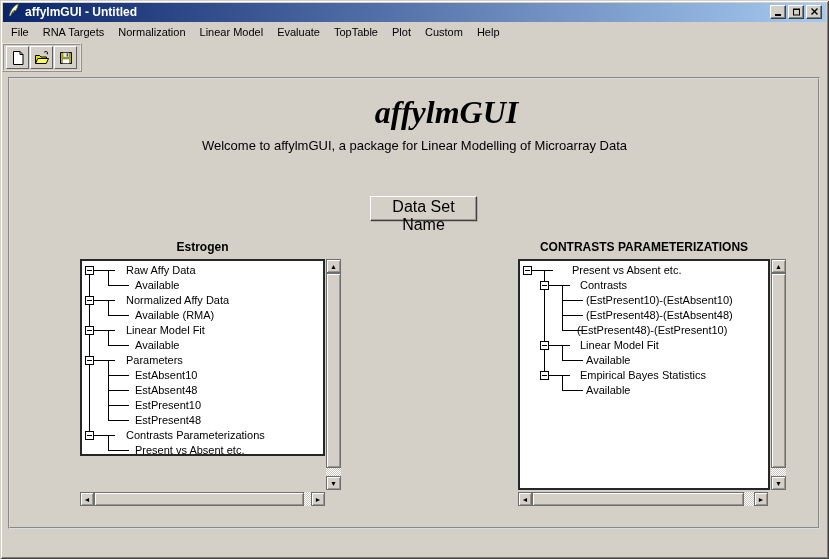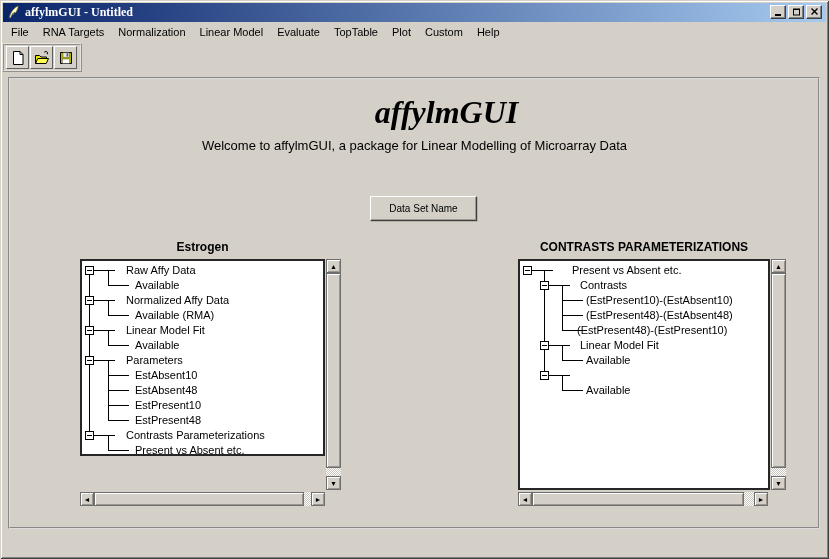--- a/index.html
+++ b/index.html
@@ -6,21 +6,21 @@
   .window{
     position:relative;width:829px;height:559px;background:#d4d0c8;
     font-family:"Liberation Sans",sans-serif;color:#000;overflow:hidden;
     box-shadow:inset 1px 1px 0 #d4d0c8, inset -1px -1px 0 #404040,
                inset 2px 2px 0 #ffffff, inset -2px -2px 0 #808080;
   }
   
   .titlebar{
     position:absolute;left:3px;top:3px;width:823px;height:19px;
     background:linear-gradient(to right,#0a246a,#a6caf0);
-    display:flex;align-items:center;padding:0;box-sizing:border-box;font-family:Liberation Serif, serif;
+    display:flex;align-items:flex-start;padding:0;box-sizing:border-box;
   }
   .app-icon{width:15px;height:15px;margin:0 4px 0 3px;display:inline-block;}
   .title-text{color:#fff;font-weight:bold;font-size:12px;line-height:19px;white-space:nowrap;}
   .win-buttons{position:absolute;right:4px;top:2px;display:flex;gap:2px;}
   .wbtn{
     width:16px;height:14px;background:#d4d0c8;border:1px solid;padding:0;
     border-color:#ffffff #404040 #404040 #ffffff;
     box-shadow:inset -1px -1px 0 #808080;display:flex;align-items:center;justify-content:center;
   }
   .wbtn svg{display:block;}
@@ -35,21 +35,21 @@
     border-color:#ffffff #5f5f5f #5f5f5f #ffffff;display:flex;align-items:center;justify-content:center;}
   .tbtn svg{display:block;}
   
   .content-frame{position:absolute;left:8px;top:77px;width:812px;height:452px;
     border:2px groove #dcdcdc;box-sizing:border-box;}
   
   .app-title{position:absolute;left:0;top:94px;width:829px;text-align:center;
     font-family:"Liberation Serif",serif;font-style:italic;font-weight:bold;font-size:32px;padding-left:32px;}
   .welcome{position:absolute;left:0;top:138px;width:829px;text-align:center;font-size:13px;}
   .dataset-btn{position:absolute;left:370px;top:196px;width:107px;height:25px;
-    background:#d4d0c8;font-family:"Liberation Sans",sans-serif;font-size:10px;
+    background:#d4d0c8;font-family:"Liberation Sans",sans-serif;font-size:16px;
     border:1px solid;border-color:#ffffff #404040 #404040 #ffffff;
     box-shadow:inset -1px -1px 0 #9e9a91, 1px 1px 0 #b5b1a8;}
   .tree-header{position:absolute;top:240px;font-size:12px;font-weight:bold;text-align:center;white-space:nowrap;}
   .tree-header.left{left:80px;width:245px;}
   .tree-header.right{left:518px;width:252px;}
   
   .tree{position:absolute;background:#fff;border:2px solid #262626;box-sizing:border-box;overflow:hidden;}
   .tree.left{left:80px;top:259px;width:245px;height:197px;}
   .tree.right{left:518px;top:259px;width:252px;height:231px;}
   .connectors{position:absolute;left:0;top:0;}
@@ -245,20 +245,21 @@
     <div class="toggle" style="left:20px;top:20px"></div>
     <div class="toggle" style="left:20px;top:80px"></div>
     <div class="toggle" style="left:20px;top:110px"></div>
     <span class="node" style="left:52px;top:2px">Present vs Absent etc.</span>
     <span class="node" style="left:60px;top:17px">Contrasts</span>
     <span class="node" style="left:66px;top:32px">(EstPresent10)-(EstAbsent10)</span>
     <span class="node" style="left:66px;top:47px">(EstPresent48)-(EstAbsent48)</span>
     <span class="node" style="left:57px;top:62px">(EstPresent48)-(EstPresent10)</span>
     <span class="node" style="left:60px;top:77px">Linear Model Fit</span>
     <span class="node" style="left:66px;top:92px">Available</span>
+    <span class="node" style="left:60px;top:107px">Empirical Bayes Statistics</span>
     <span class="node" style="left:66px;top:122px">Available</span>
   </div>
 
   <div class="scrollbar v sb-v-right">
     <div class="sb-btn up">
         <span>▲</span>
       </div>
     <div class="sb-thumb"></div>
     <div class="sb-btn down">
         <span>▼</span>

